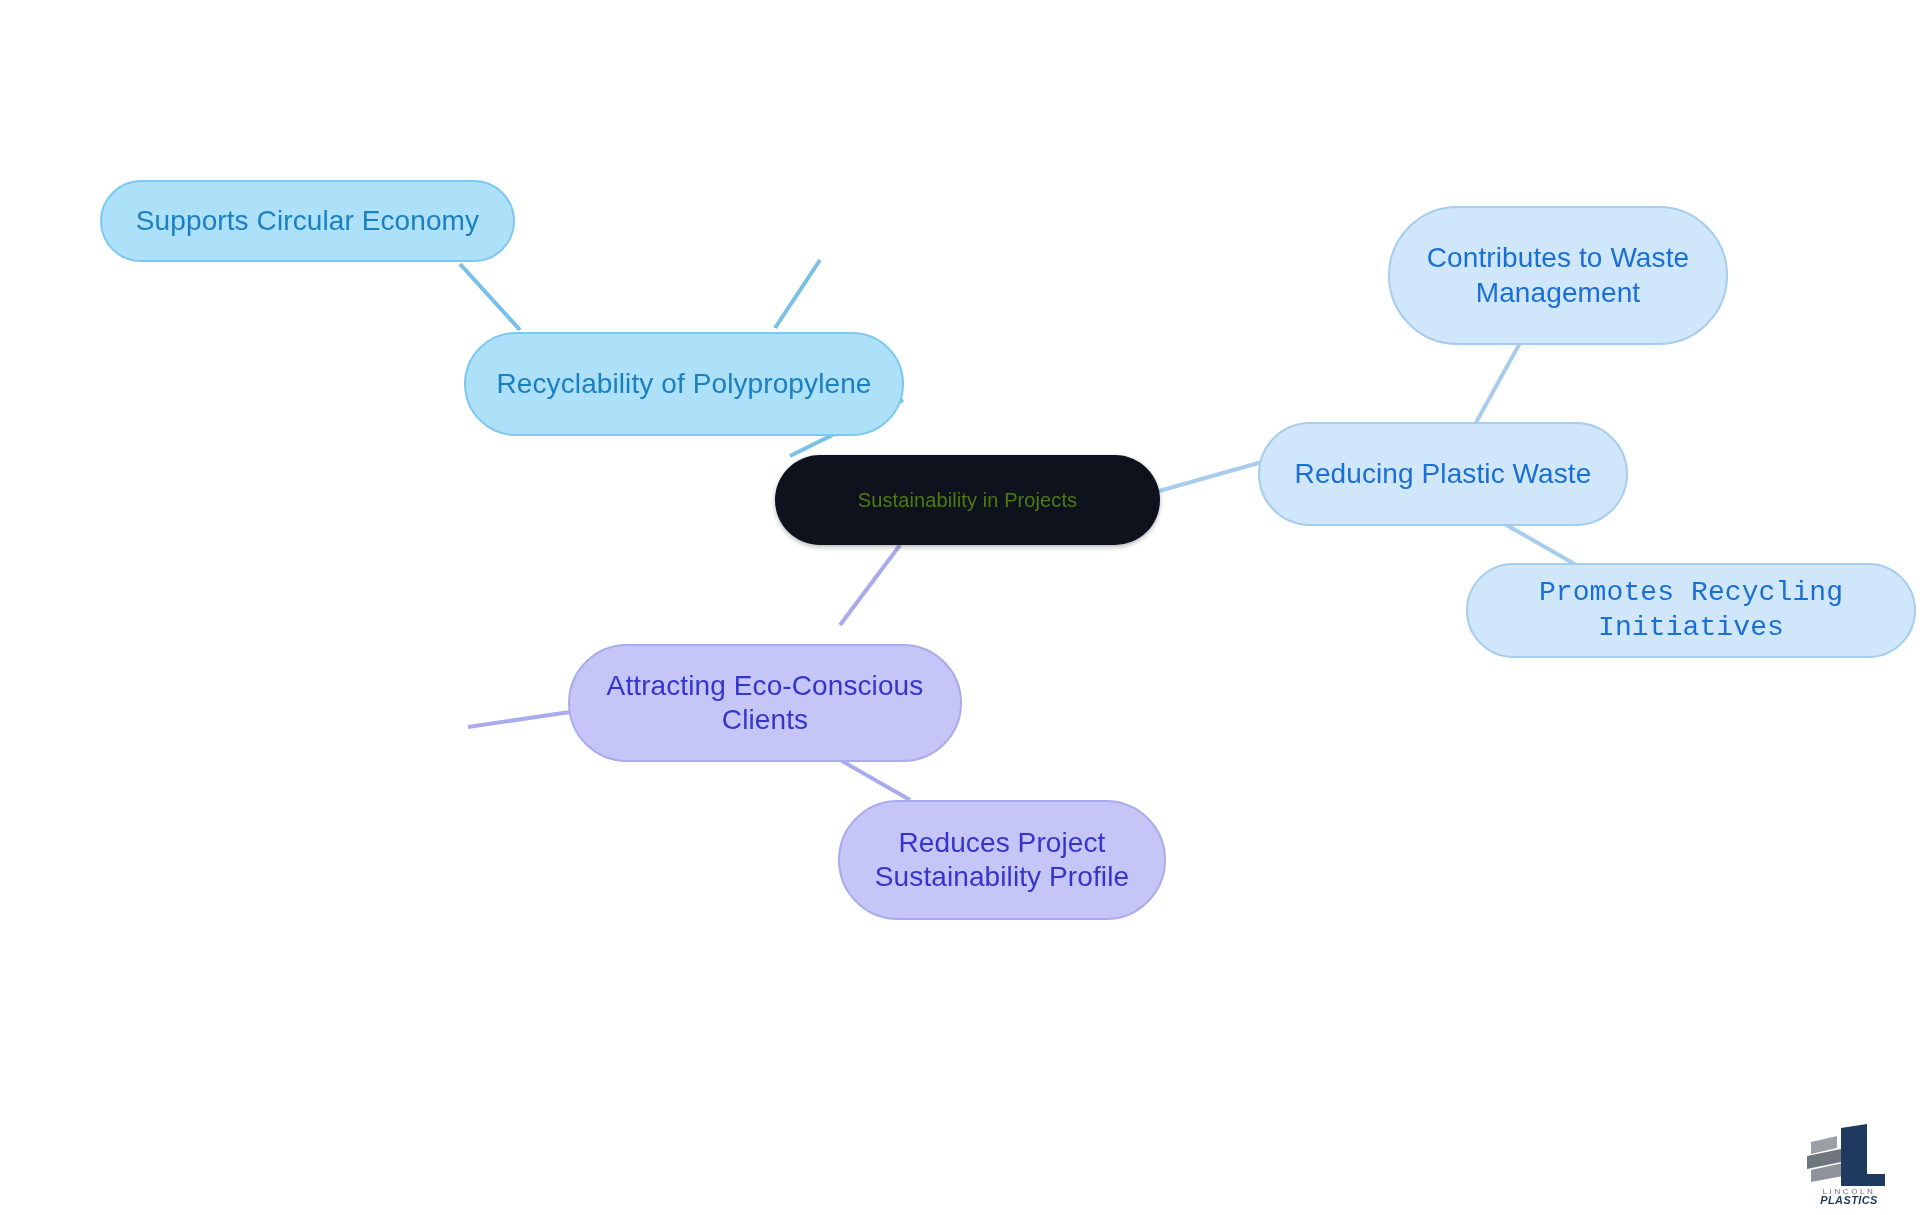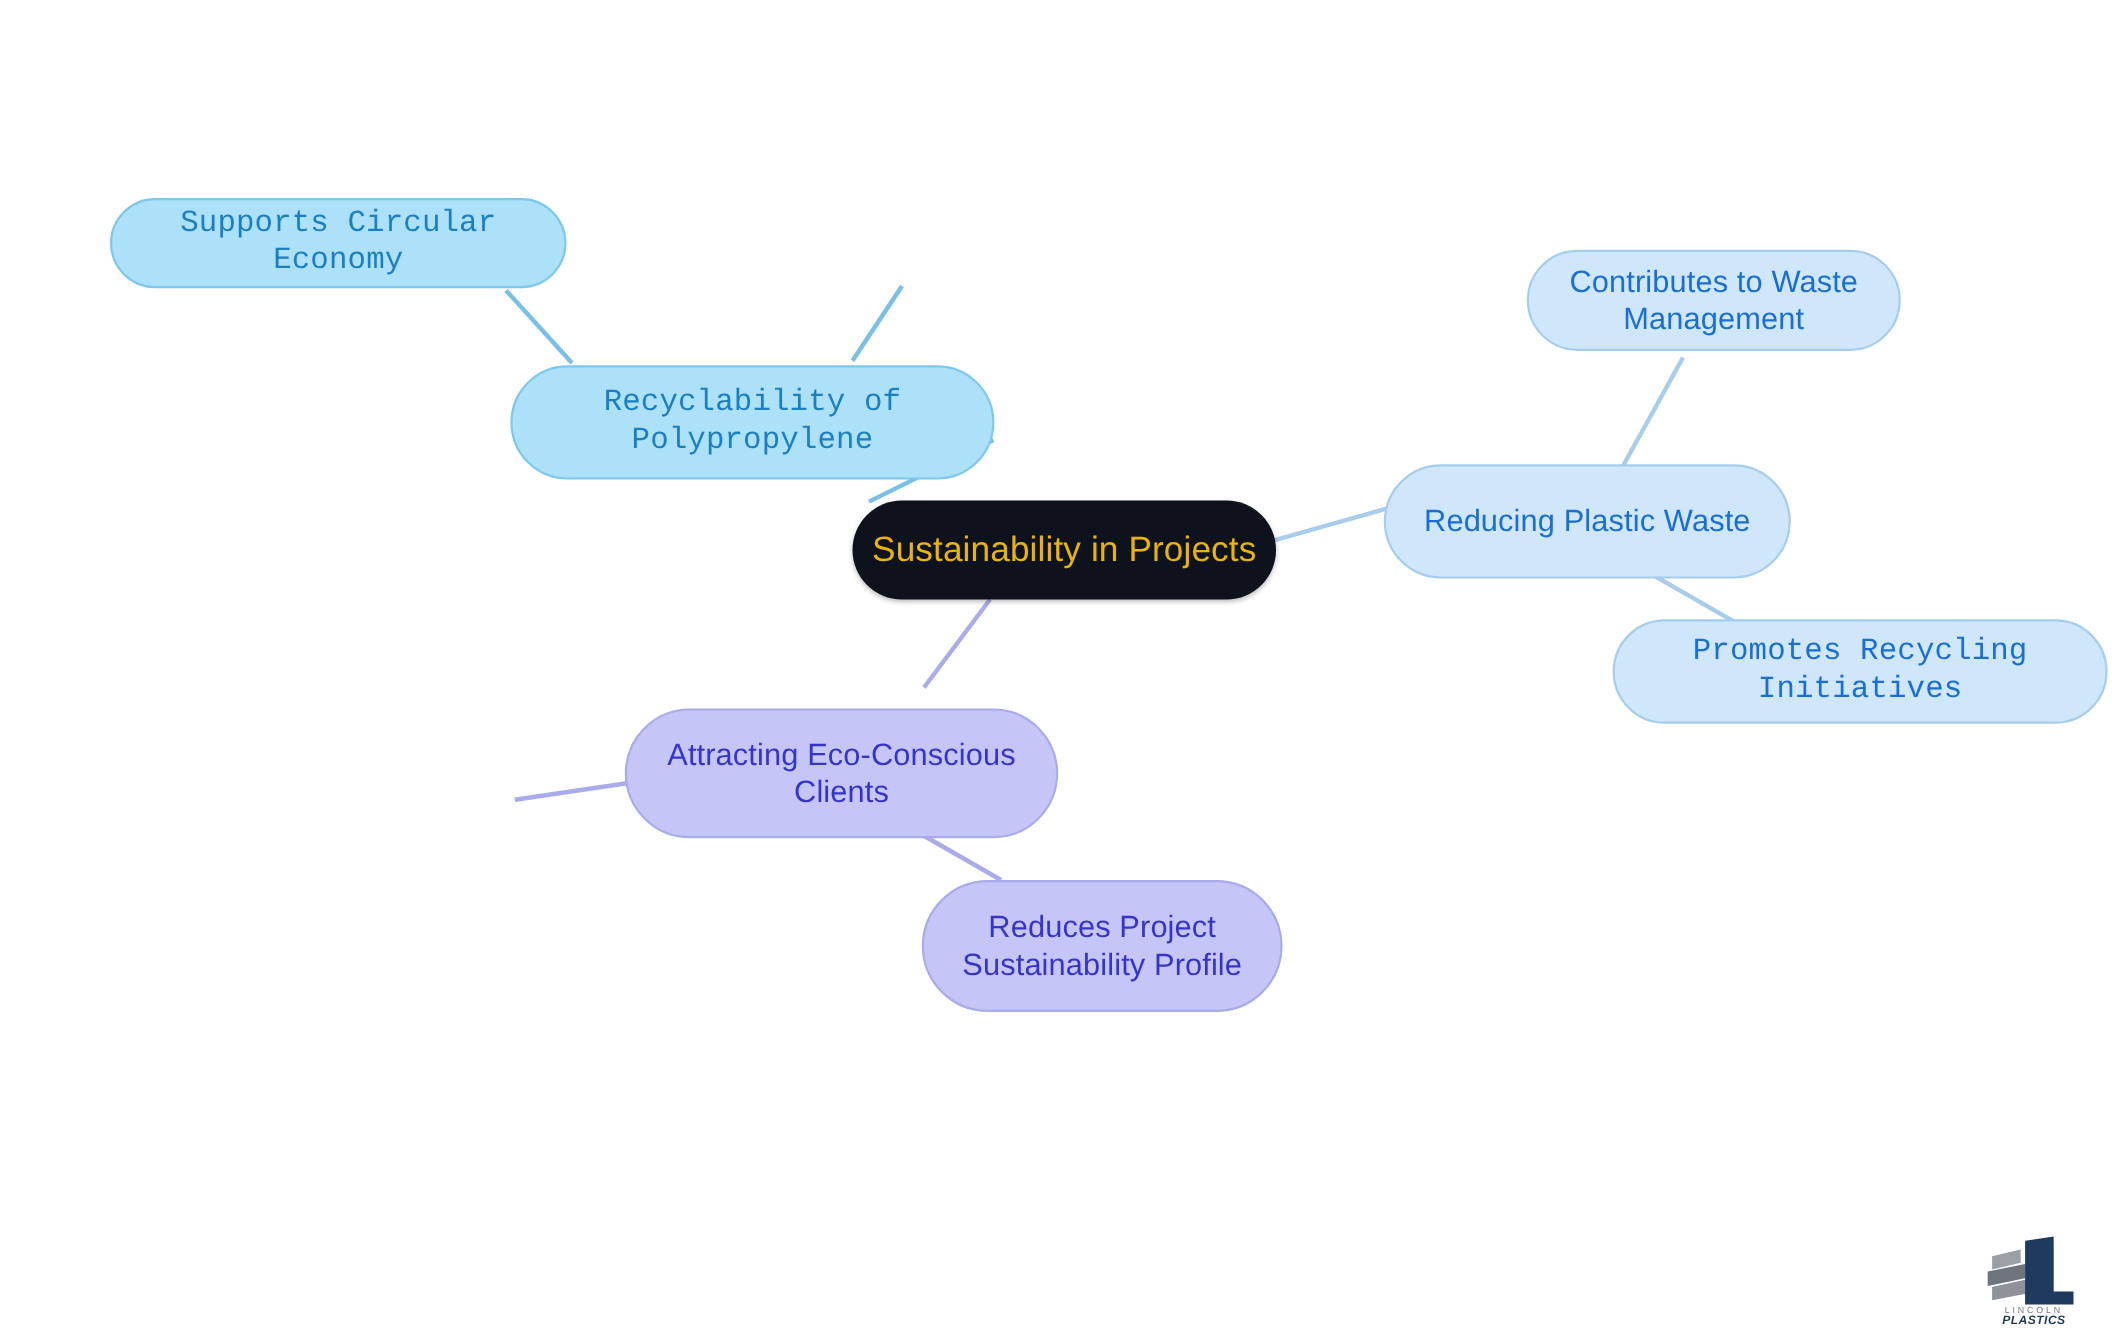--- a/index.html
+++ b/index.html
@@ -30,31 +30,30 @@
     align-items: center;
     justify-content: center;
     text-align: center;
     border-radius: 999px;
     white-space: pre-line;
     line-height: 1.22;
     letter-spacing: 0.1px;
   }
   .node-root {
     background: #0d121c;
-    color: #eab308;
+    color: #4d7c0f;
     border: none;
-    font-size: 32px;
+    font-size: 20px;
     box-shadow: 0 2px 5px rgba(0,0,0,0.28);
   }
   .node-blue-a {
     background: #ade0f9;
     border: 2px solid #7ec8ef;
     color: #1b7fc4;
     font-size: 28px;
-    font-family: Liberation Mono, monospace;
   }
   .node-blue-b {
     background: #cfe6fb;
     border: 2px solid #a6cdee;
     color: #1a6fd4;
     font-size: 28px;
   }
   .node-purple {
     background: #c5c6f7;
     border: 2px solid #a9abec;
@@ -97,21 +96,21 @@
 
   <div class="node node-root" style="left:775px; top:455px; width:385px; height:90px;">Sustainability in Projects</div>
 
   <div class="node node-blue-a" style="left:464px; top:332px; width:440px; height:104px;">Recyclability of Polypropylene</div>
 
   <div class="node node-blue-a" style="left:100px; top:180px; width:415px; height:82px;">Supports Circular Economy</div>
 
 
   <div class="node node-blue-b" style="left:1258px; top:422px; width:370px; height:104px;">Reducing Plastic Waste</div>
 
-  <div class="node node-blue-b" style="left:1388px; top:206px; width:340px; height:92px;margin-top:21px;">Contributes to Waste
+  <div class="node node-blue-b" style="left:1388px; top:206px; width:340px; height:139px;">Contributes to Waste
 Management</div>
 
   <div class="node node-blue-b" style="left:1466px; top:563px; width:450px; height:95px;font-family:Liberation Mono, monospace;">Promotes Recycling Initiatives</div>
 
   <div class="node node-purple" style="left:568px; top:612px; width:394px; height:118px;margin-top:32px;">Attracting Eco-Conscious
 Clients</div>
 
 
   <div class="node node-purple" style="left:838px; top:800px; width:328px; height:120px;">Reduces Project
 Sustainability Profile</div>

